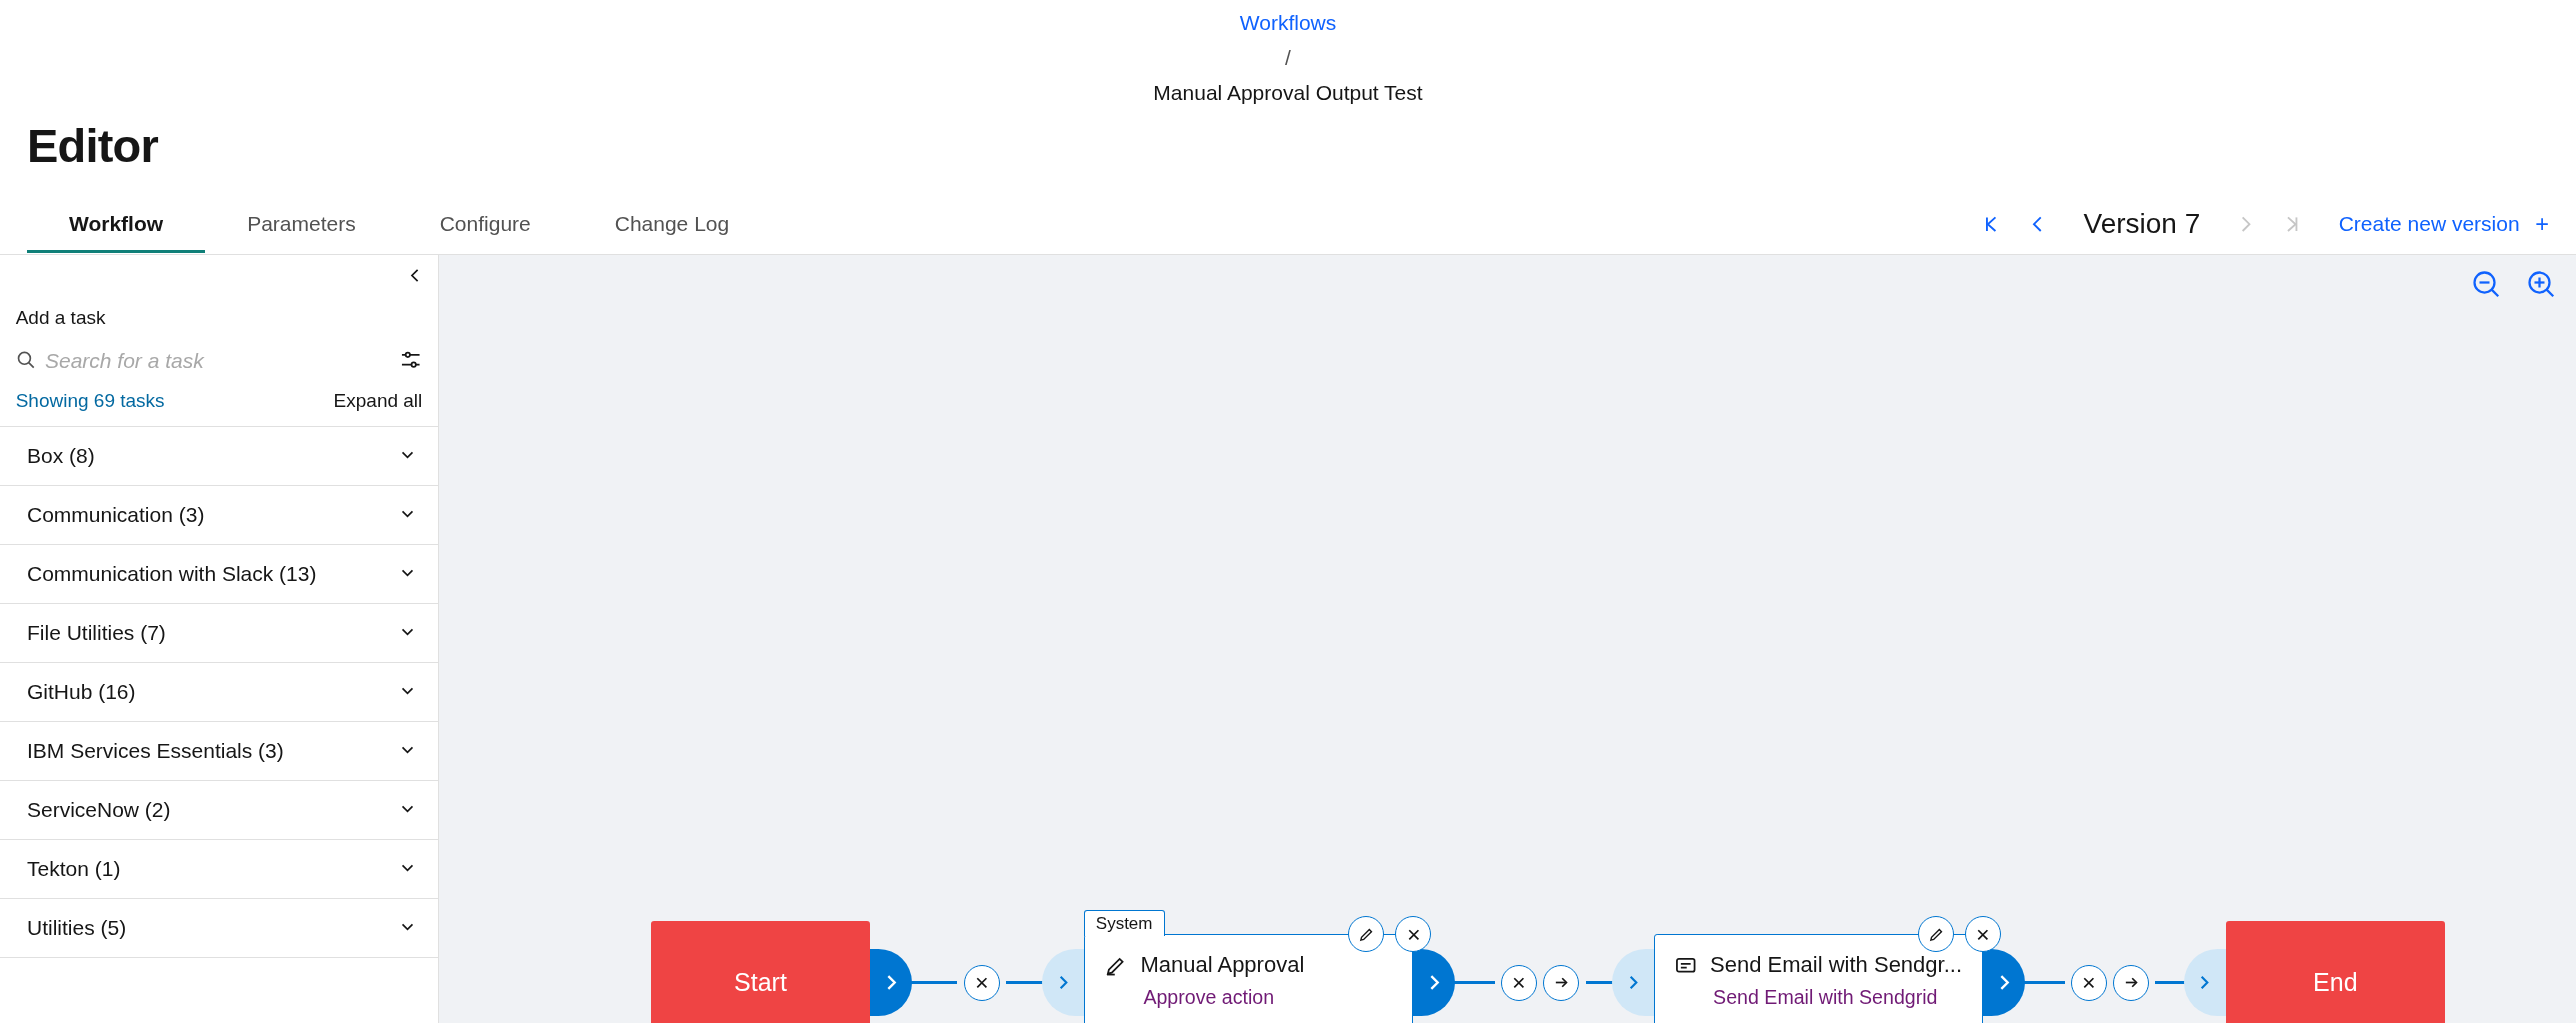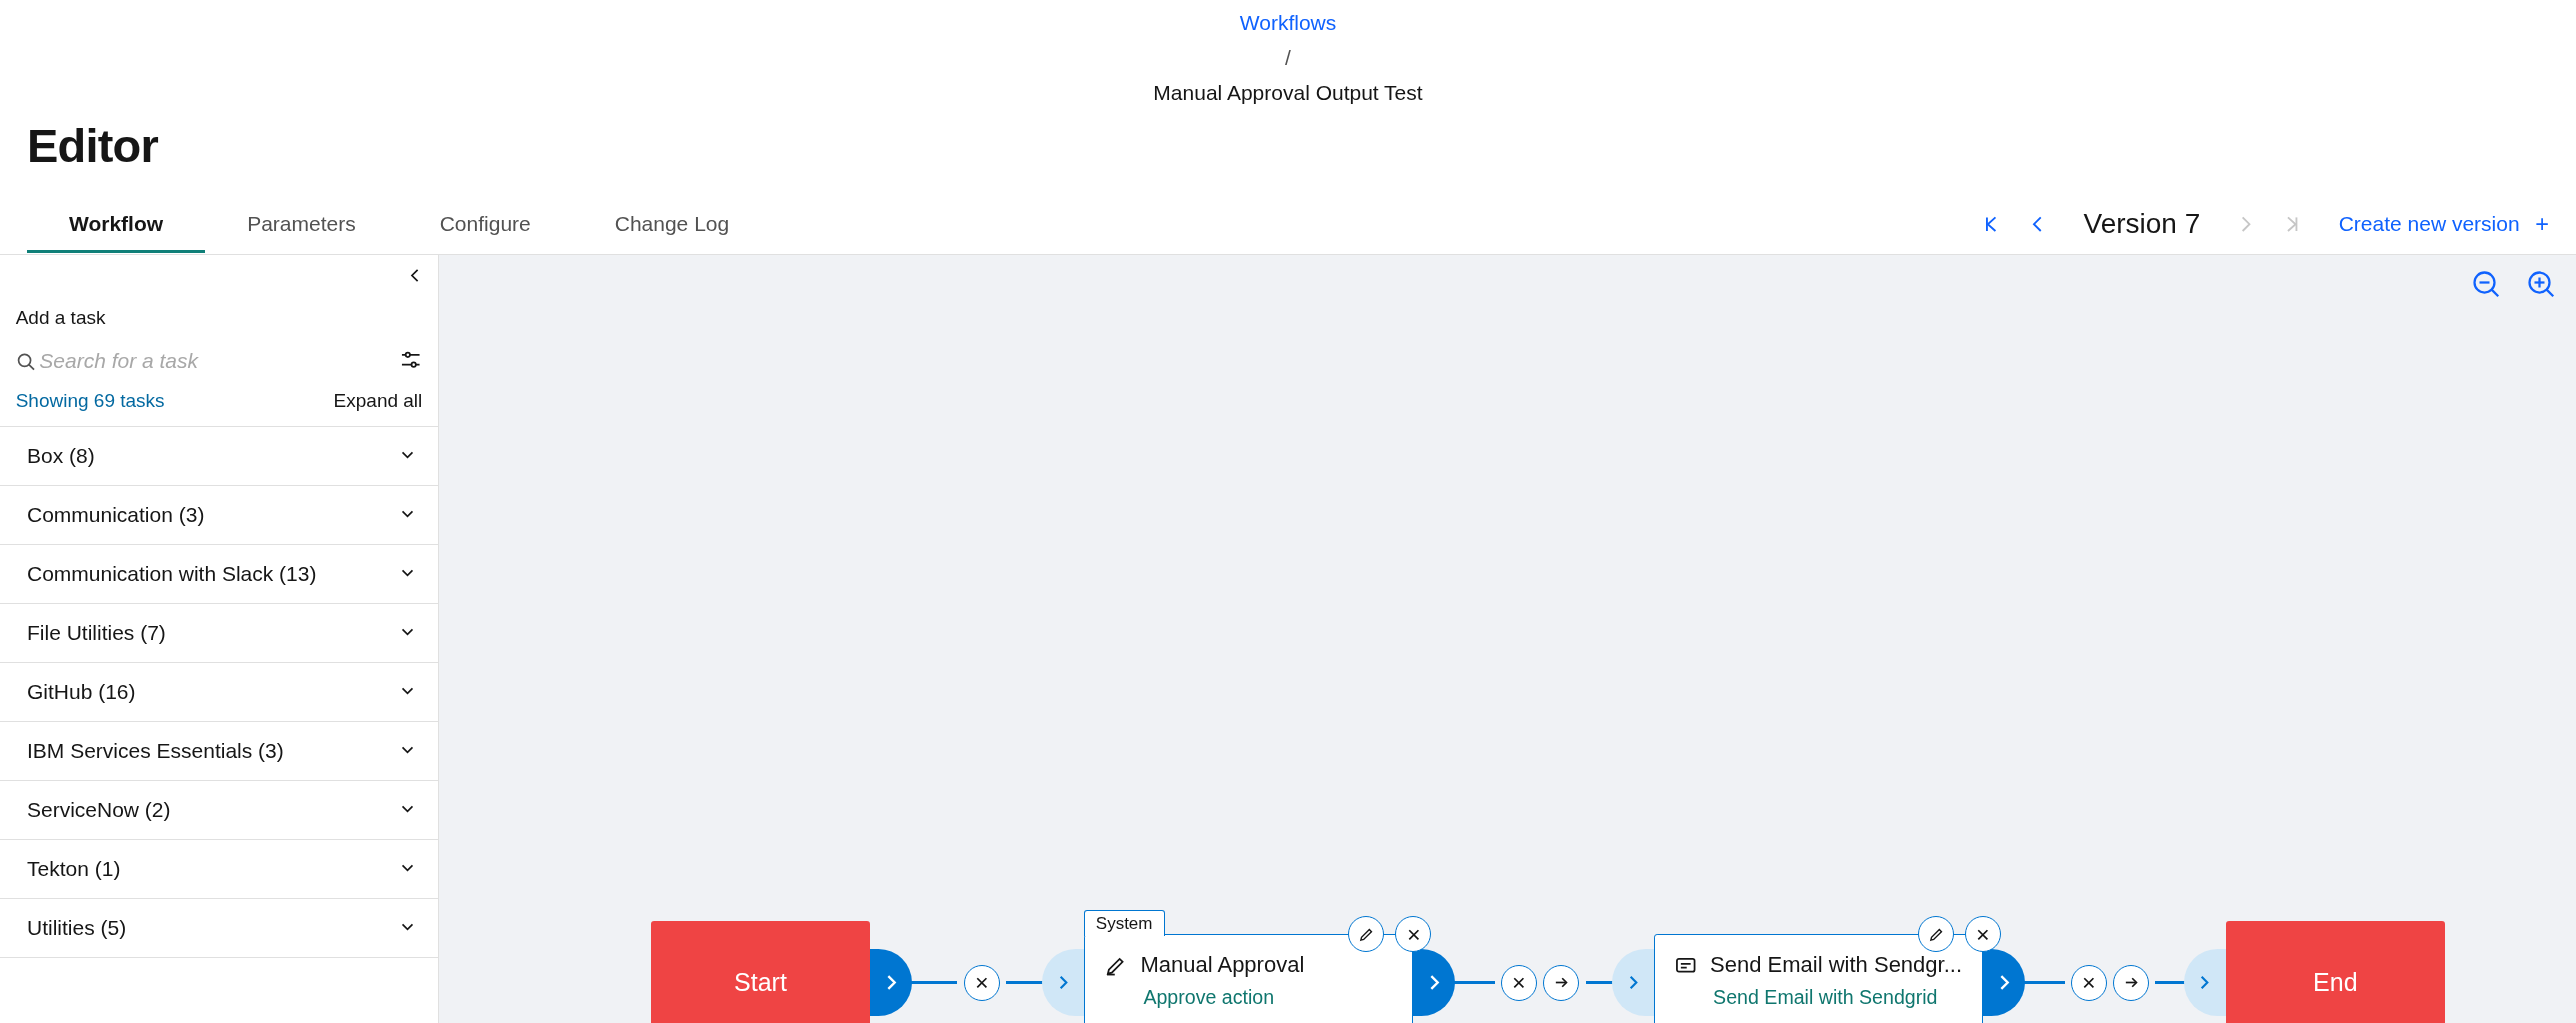--- a/index.html
+++ b/index.html
@@ -62,21 +62,21 @@
   }
   .collapse-handle {
     position:absolute; top:9.4px; right:11px;
     width:23.5px; height:23.5px; display:flex; align-items:center; justify-content:center;
     cursor:pointer;
   }
   .sidebar-title { font-size: 19px; padding: 23.5px 15.7px 15.7px 15.7px; margin-top: 29px; }
   .search-row {
     display:flex; align-items:center; padding: 3.1px 15.7px 7.8px 15.7px; gap: 9.4px;
   }
-  .search-wrap { flex:1; display:flex; align-items:flex-end; gap:3px; }
+  .search-wrap { flex:1; display:flex; align-items:flex-start; gap:9px; }
   .search-wrap svg { stroke:#525252; }
   .search-input {
     border:none; outline:none; font-size:21px; color:#161616; width:100%;
   }
   .search-input::placeholder { color:#a8a8a8; font-style: italic; }
   .filter-btn { cursor:pointer; }
   .meta-row { display:flex; justify-content:space-between; padding: 7.8px 15.7px 14px 15.7px; font-size:19px; }
   .meta-row .count { color:#0369a1; }
   .meta-row .expand { color:#161616; cursor:pointer; }
   .cat-list { border-top:0.8px solid #e0e0e0; }
@@ -150,21 +150,21 @@
     font-size:17px;
     padding:2.4px 11px;
     border-radius:3.1px 3.1px 0 0;
   }
   .task-actions {
     position:absolute; top:-19px; right:-19px;
     display:flex; gap:11px;
   }
   .task-body { padding: 17px 19px 20.4px 19px; }
   .task-title-row { display:flex; align-items:center; gap:12.5px; font-size:22px; margin-bottom:7.8px; font-weight:500;}
-  .task-sub { font-size:19.6px; color:#0f766e; padding-left:39px; }
+  .task-sub { font-size:19.6px; color:#701a75; padding-left:39px; }
   .task-title-row .tt { white-space:nowrap; overflow:hidden; text-overflow:ellipsis; }
 </style>
 </head>
 <body>
 
 <div class="header-area">
   <div class="breadcrumb">
     <a href="#">Workflows</a>
     <span class="sep">/</span>
     <span class="current">Manual Approval Output Test</span>

